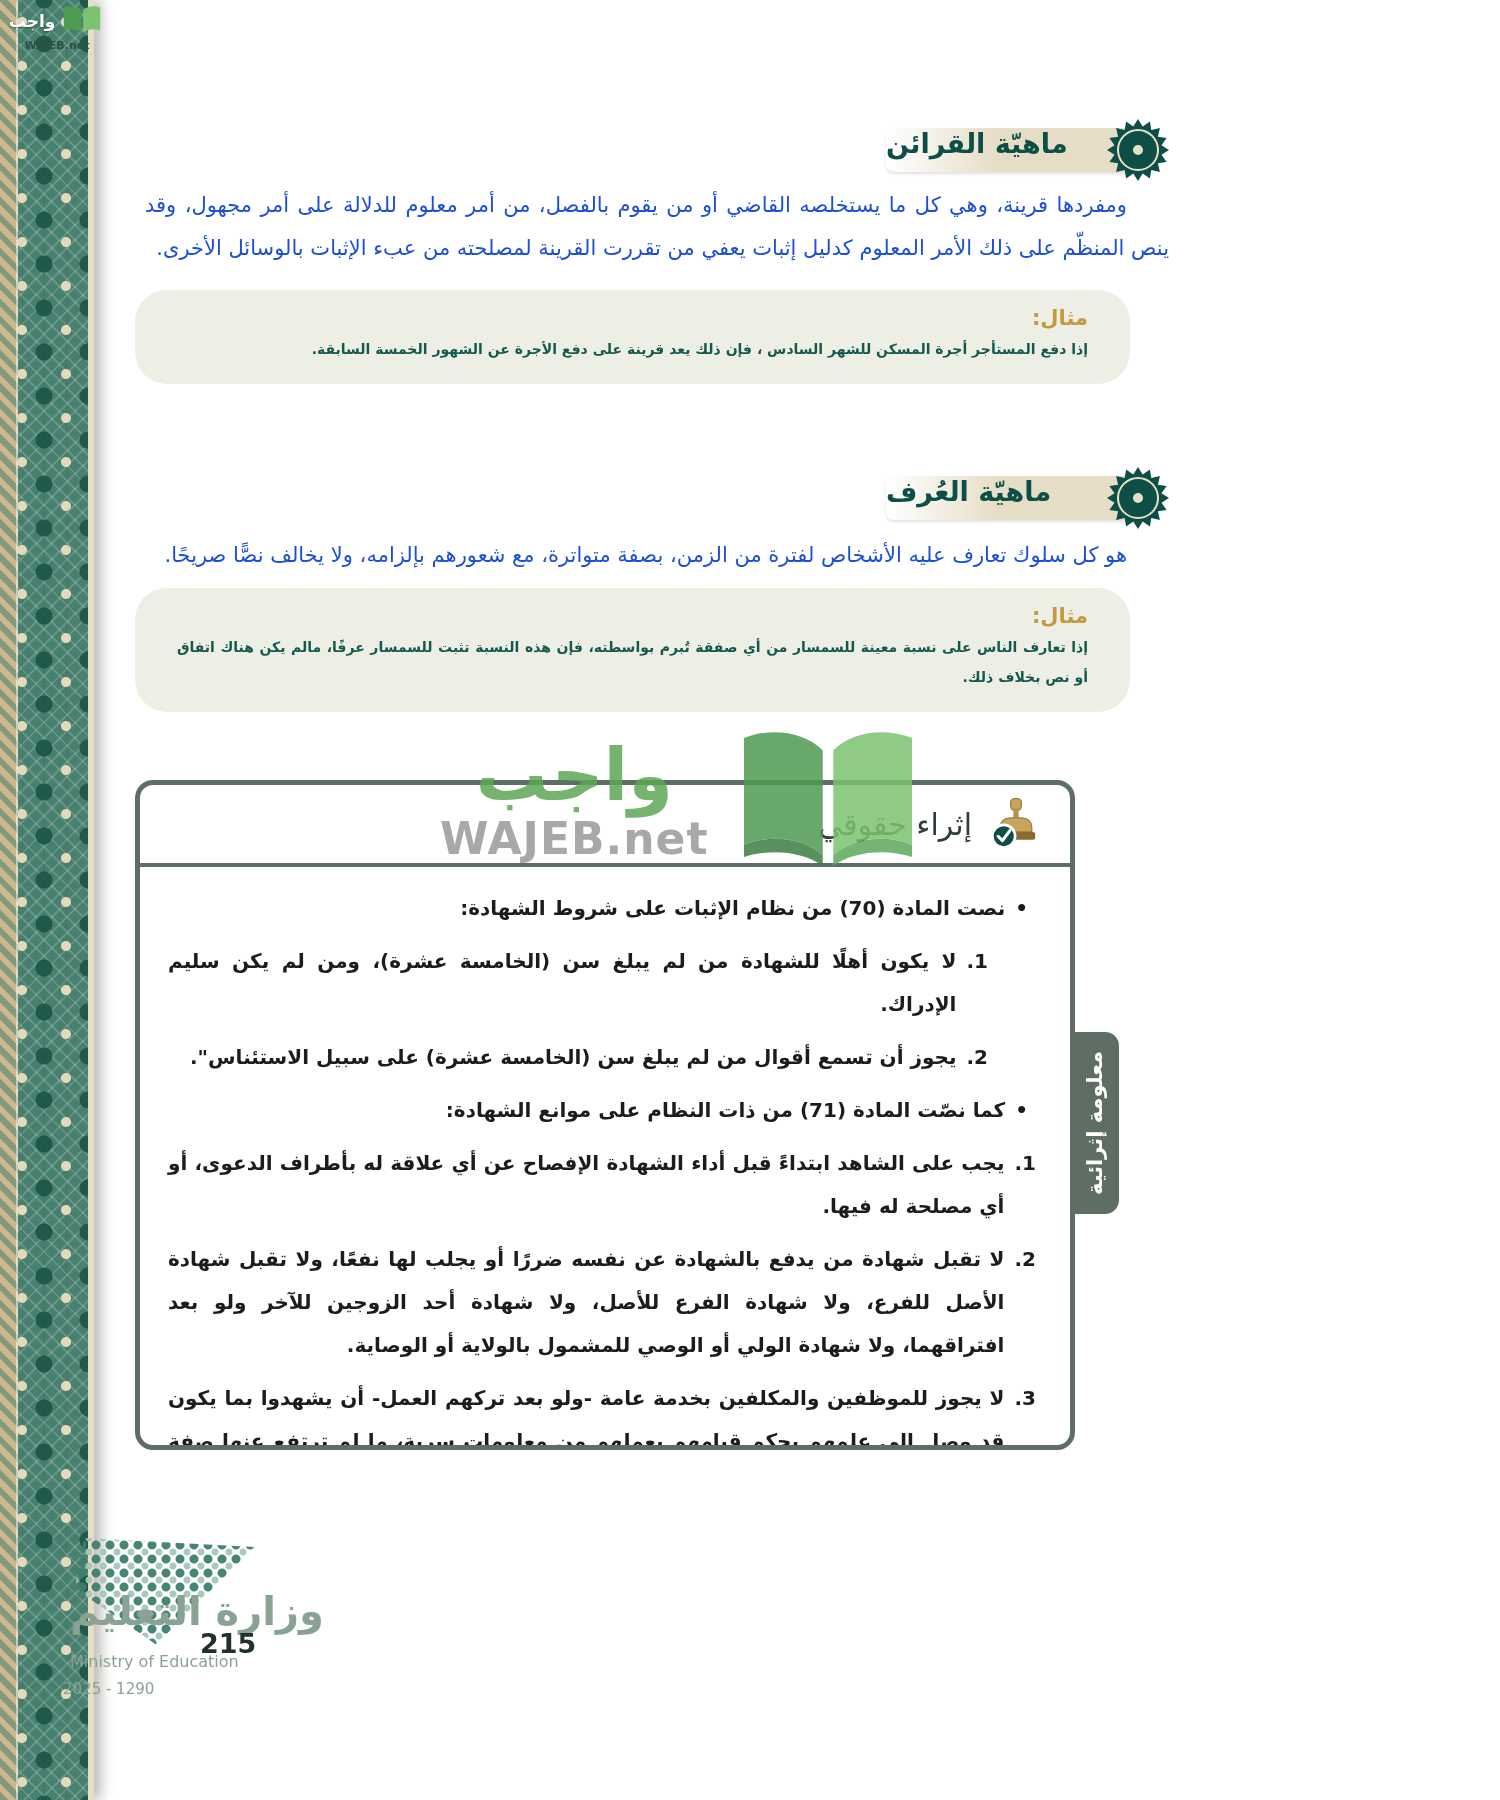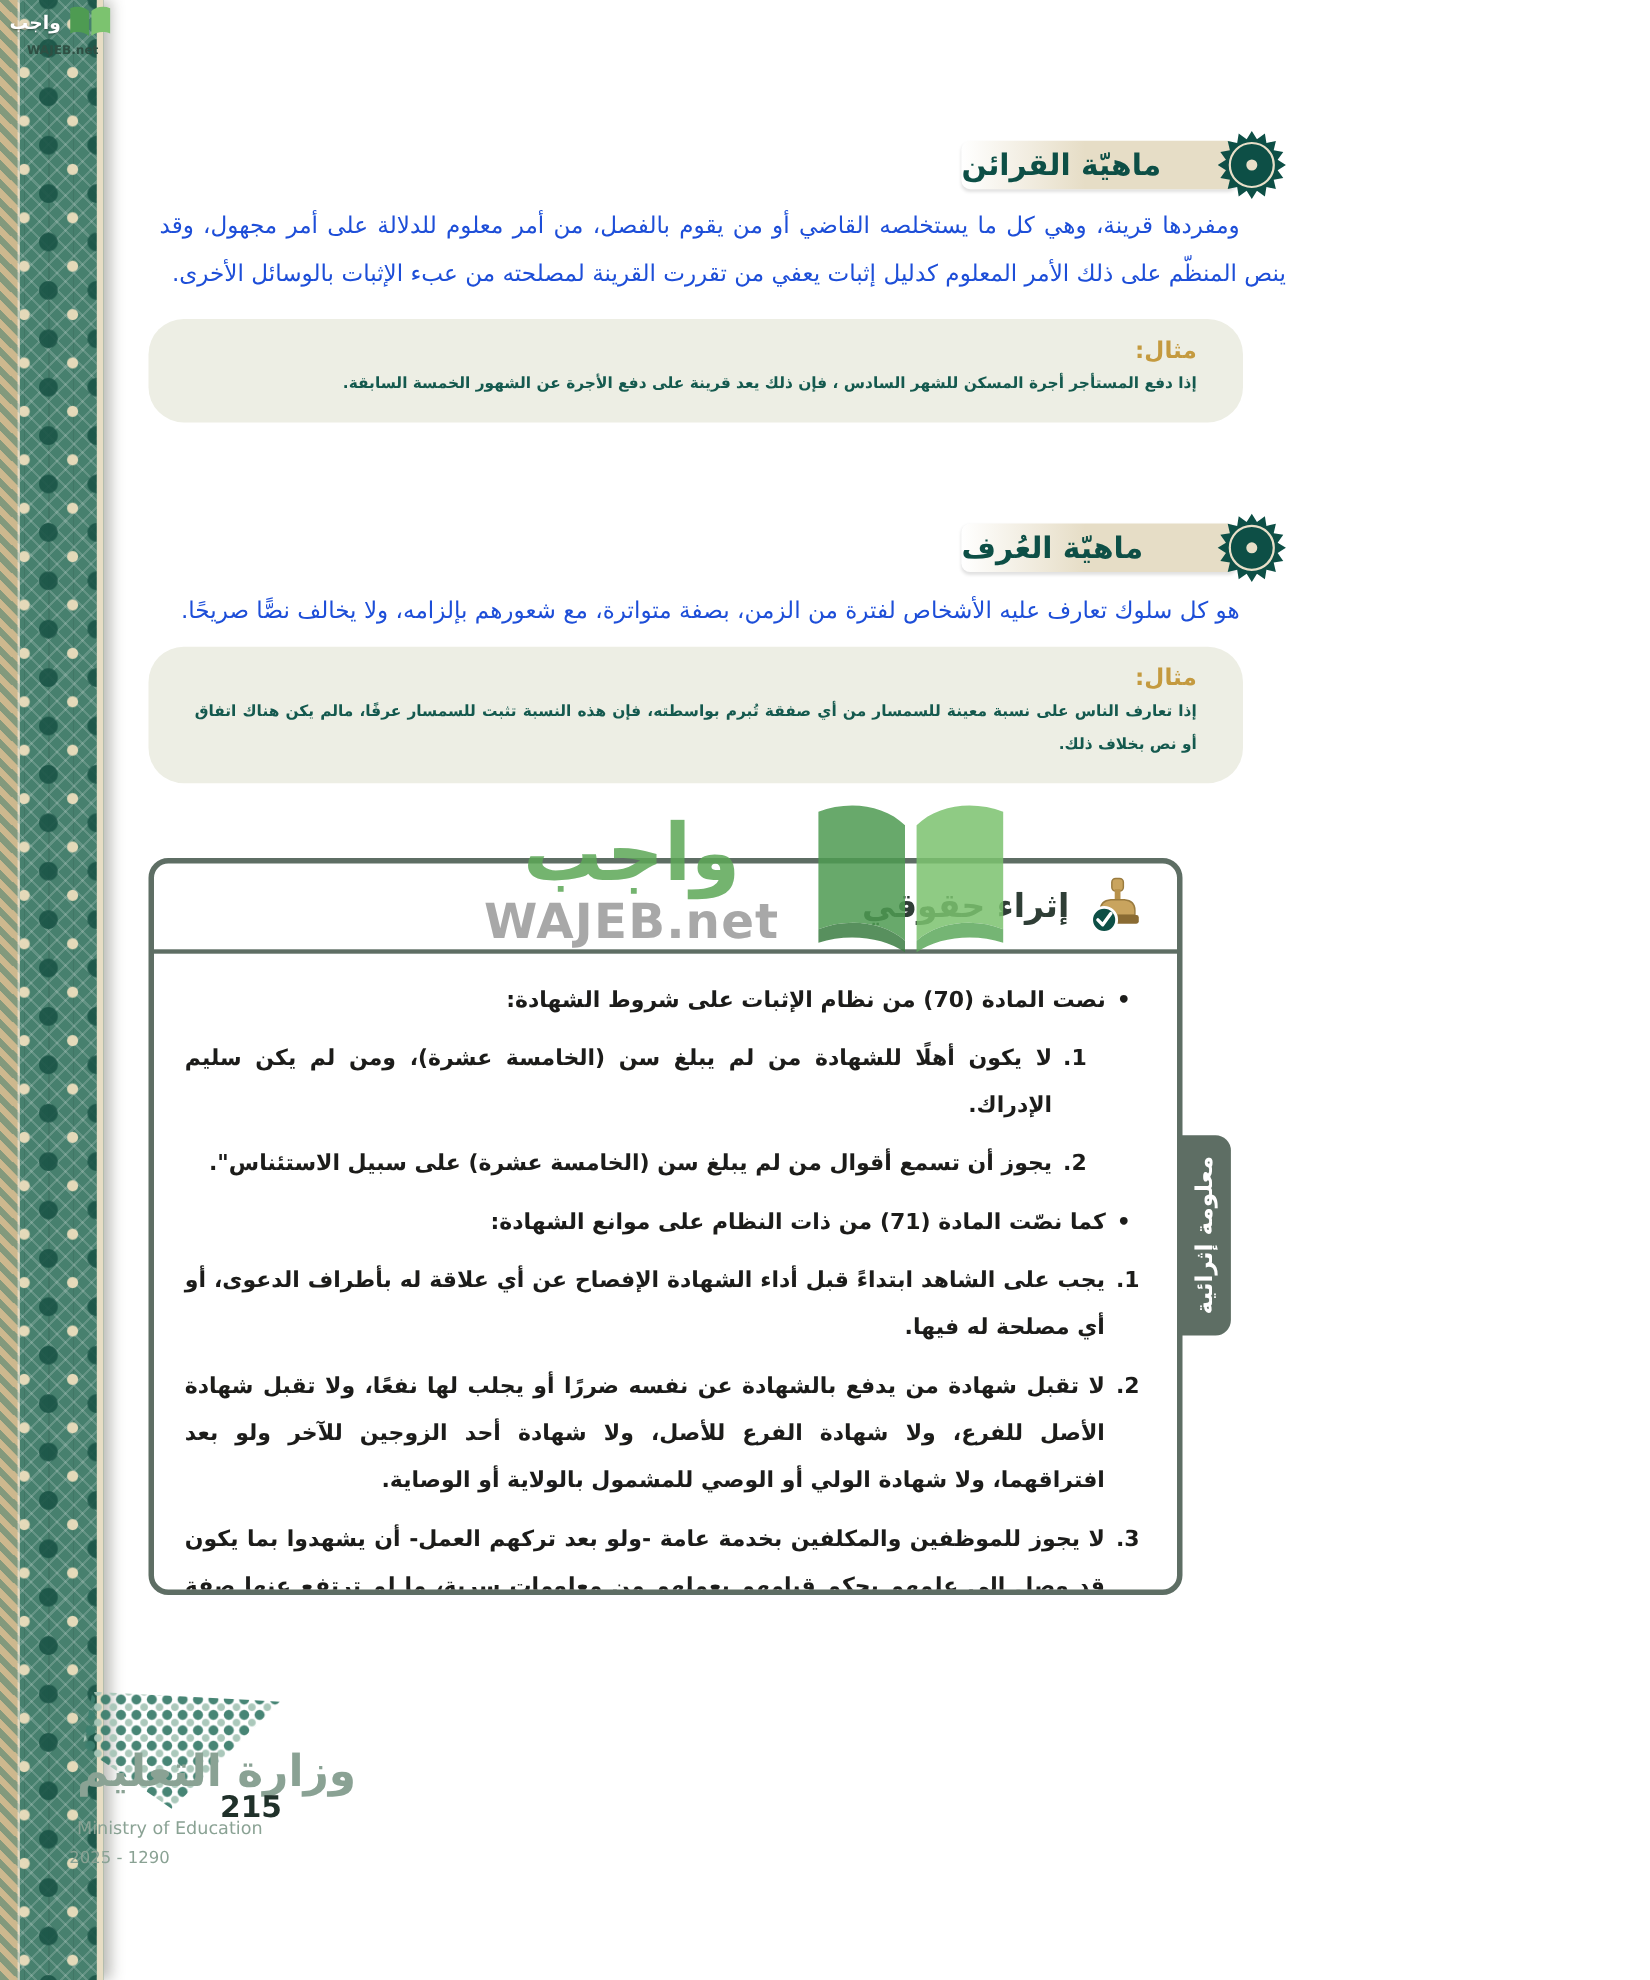--- a/index.html
+++ b/index.html
@@ -25,43 +25,43 @@
     border-right:2px solid rgba(255,255,255,.5);}
 
   
   .corner-logo{position:absolute;left:2px;top:4px;z-index:6;width:110px;text-align:center;}
   .corner-row{display:flex;align-items:center;justify-content:center;gap:4px;}
   .corner-ar{color:#ffffff;font-weight:bold;font-size:17px;text-shadow:0 1px 2px rgba(0,0,0,.4);}
   .corner-en{display:block;font-size:11px;font-weight:bold;color:#2f4f43;margin-top:1px;}
 
   
   .section-header{position:absolute;right:364px;width:260px;height:48px;z-index:3;}
-  .header-banner{position:absolute;right:12px;top:2px;width:250px;height:44px;border-radius:8px;
+  .header-banner{position:absolute;right:0;top:2px;width:250px;height:44px;border-radius:8px;
     background:linear-gradient(to left,#e6ddc6 55%,rgba(230,221,198,0) 100%);
     box-shadow:0 2px 3px rgba(0,0,0,.12);
-    display:flex;align-items:center;justify-content:flex-end;direction:rtl;padding-right:58px;box-sizing:border-box;}
+    display:flex;align-items:flex-start;justify-content:flex-end;direction:rtl;padding-right:58px;box-sizing:border-box;}
   .header-title{font-size:27px;font-weight:bold;color:#0d4f46;white-space:nowrap;}
   .medallion{position:absolute;right:-34px;top:-8px;width:64px;height:64px;}
 
   
   .para{position:absolute;left:145px;width:1024px;margin:0;direction:rtl;text-align:justify;
     font-size:21px;line-height:2.05;color:#1d4ed8;text-indent:42px;z-index:2;}
 
   
   .example{position:absolute;left:135px;width:995px;box-sizing:border-box;z-index:2;
     background:#edeee4;border-radius:32px;padding:16px 42px 20px 42px;direction:rtl;}
   .example-label{color:#c49a3f;font-weight:bold;font-size:21px;margin-bottom:4px;}
   .example-text{color:#14594e;font-weight:bold;font-size:14px;line-height:2.15;text-align:justify;}
 
   
   .enrichment{position:absolute;left:135px;top:780px;width:940px;height:670px;box-sizing:border-box;
     border:5px solid #5e6e64;border-radius:18px;background:#ffffff;z-index:2;overflow:hidden;}
   .enrichment-header{height:78px;border-bottom:4px solid #5e6e64;display:flex;direction:rtl;
     align-items:center;gap:16px;padding:0 26px;}
-  .enrichment-title{font-size:30px;font-weight:bold;color:#2f3e36;}
+  .enrichment-title{font-size:30px;font-weight:normal;color:#2f3e36;}
   .enrichment-body{padding:20px 34px 8px 28px;direction:rtl;font-size:20px;font-weight:bold;
     color:#1c1c1a;line-height:2.15;}
   .box-item{display:flex;gap:10px;margin-bottom:10px;}
   .box-item .marker{flex:0 0 auto;font-weight:bold;}
   .box-item .txt{flex:1;text-align:justify;}
   .t-bullet{padding-right:8px;}
   .t-sub{padding-right:48px;}
   .t-num{padding-right:0;}
 
   

